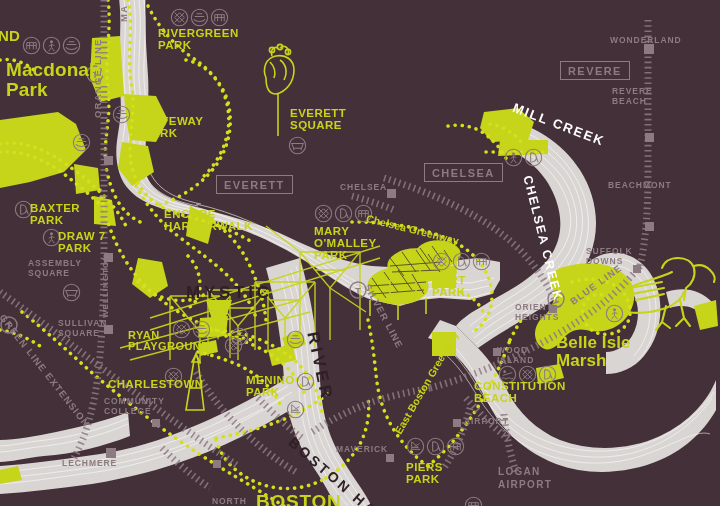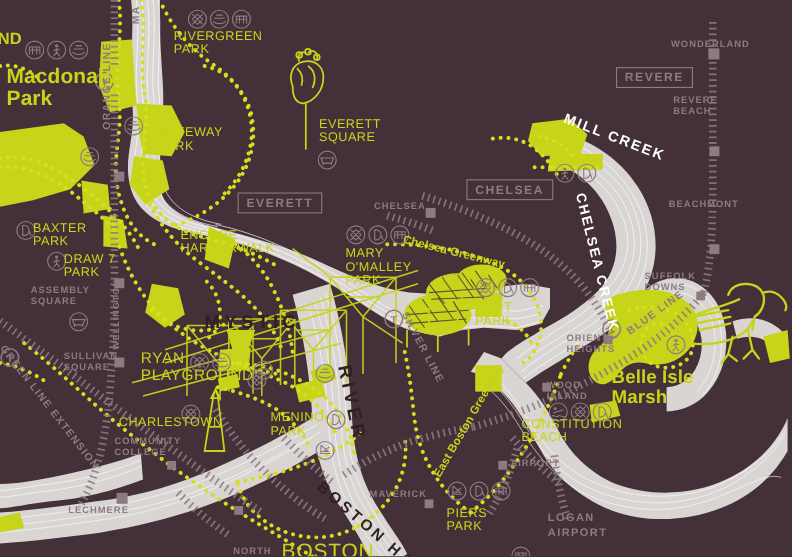--- a/index.html
+++ b/index.html
@@ -11,21 +11,21 @@
     overflow:hidden;
     font-family:"Liberation Sans", sans-serif;
     user-select:none;
   }
   #mapsvg{position:absolute;inset:0;width:720px;height:506px;display:block;}
 
   
   .lbl{position:absolute;white-space:pre;pointer-events:none;}
 
   .park-name{
-    color:#c6d41a;font-weight:normal;letter-spacing:.04em;line-height:1.04;
+    color:#c6d41a;font-weight:bold;letter-spacing:.04em;line-height:1.04;
     text-transform:uppercase;
   }
   .park-name.mixed{text-transform:none;letter-spacing:.005em;font-weight:bold;}
 
   .muni{
     color:#8d7b82;border:1.5px solid #8d7b82;
     padding:3px 7px 2px 7px;letter-spacing:.13em;
     font-size:11px;font-weight:bold;background:transparent;
     text-transform:uppercase;
   }
@@ -486,21 +486,21 @@
 PARK</div>
 <div class="lbl park-name" style="left:58px;top:231px;font-size:11.5px;">DRAW 7
 PARK</div>
 <div class="lbl park-name" style="left:164px;top:209px;font-size:11.5px;">ENCORE
 HARBORWALK</div>
 <div class="lbl park-name" style="left:314px;top:226px;font-size:11.5px;">MARY
 O'MALLEY
 PARK</div>
 <div class="lbl park-name" style="left:432px;top:275px;font-size:11.5px;">PORT
 PARK</div>
-<div class="lbl park-name" style="left:128px;top:318px;font-size:14px;">RYAN
+<div class="lbl park-name" style="left:128px;top:330px;font-size:11px;">RYAN
 PLAYGROUND</div>
 <div class="lbl park-name" style="left:108px;top:379px;font-size:11.5px;">CHARLESTOWN</div>
 <div class="lbl park-name" style="left:246px;top:375px;font-size:11.5px;">MENINO
 PARK</div>
 <div class="lbl park-name" style="left:474px;top:381px;font-size:11.5px;">CONSTITUTION
 BEACH</div>
 <div class="lbl park-name mixed" style="left:556px;top:334px;font-size:17px;">Belle Isle
 Marsh</div>
 <div class="lbl park-name" style="left:406px;top:462px;font-size:11.5px;">PIERS
 PARK</div>

